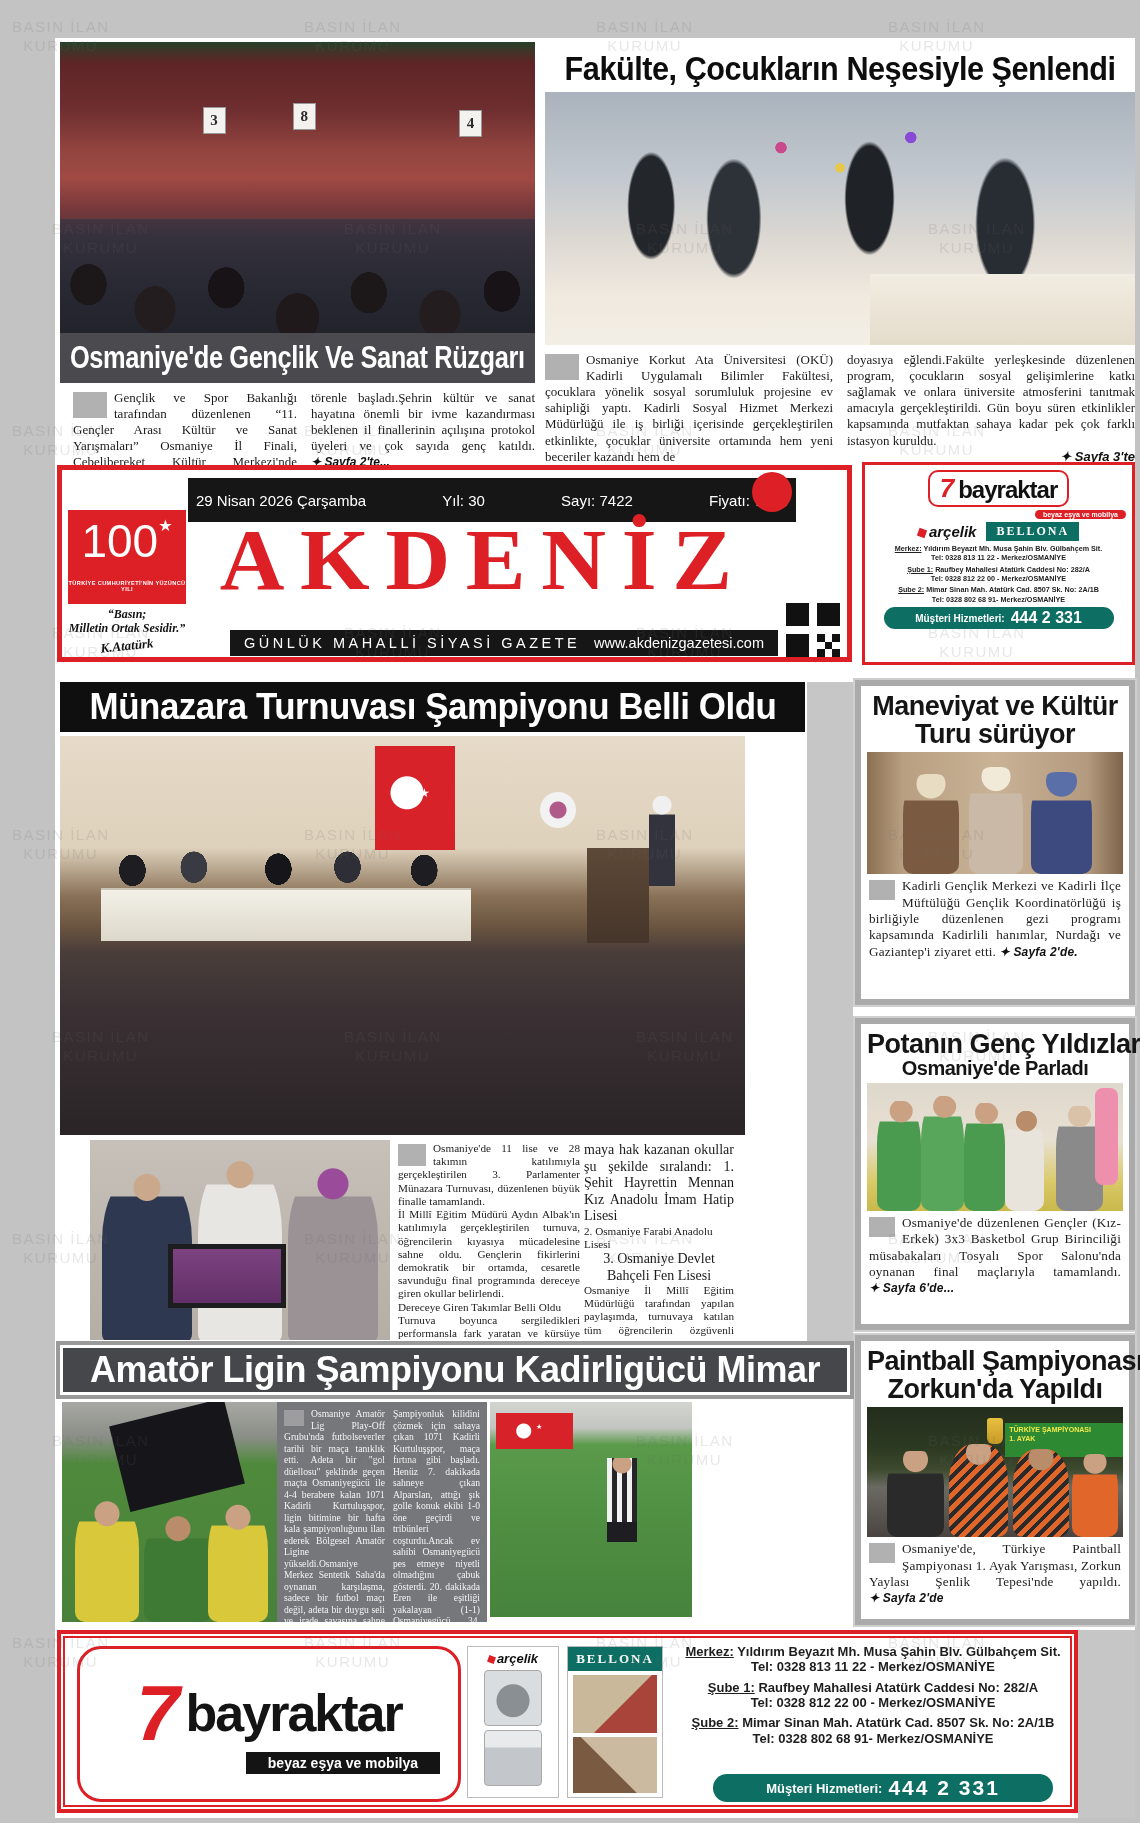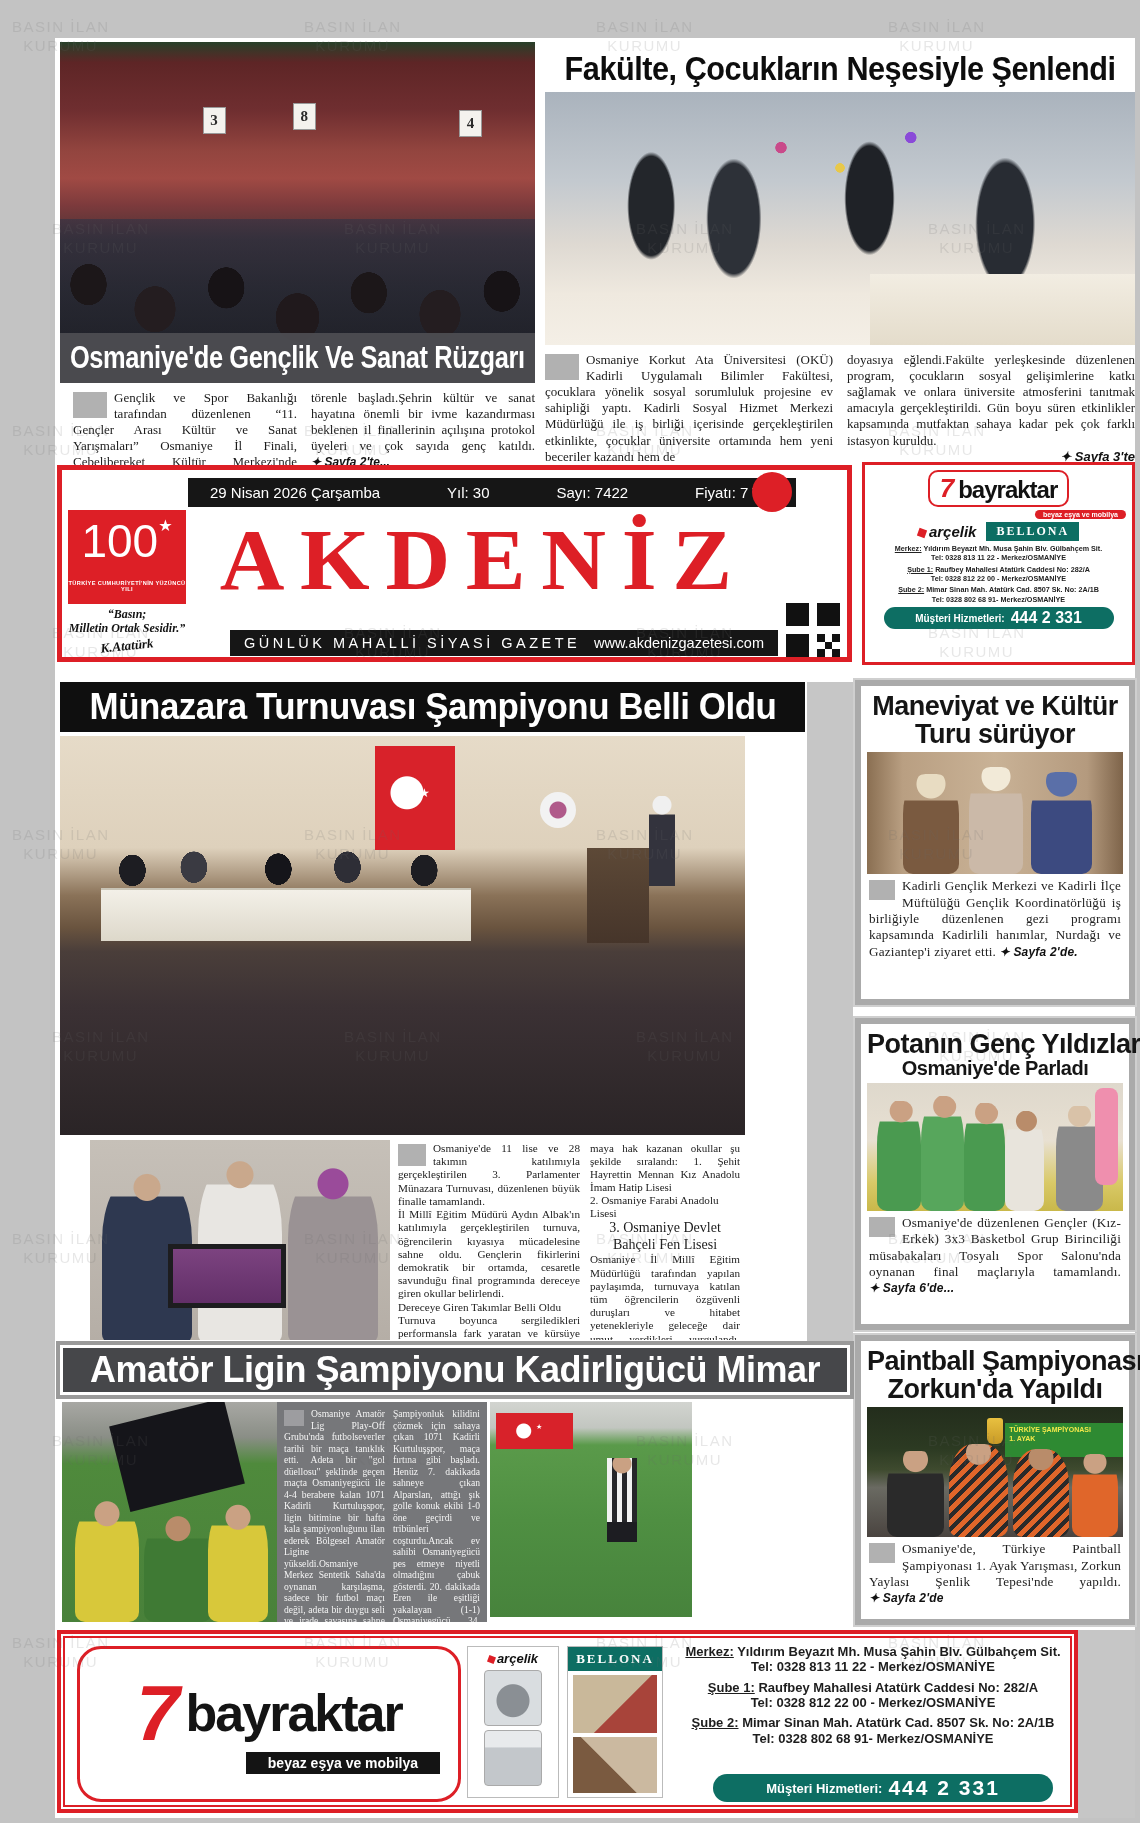--- a/index.html
+++ b/index.html
@@ -64,21 +64,21 @@
        radial-gradient(circle 5px at 50% 30%,#e8c84a 90%,transparent),
        linear-gradient(180deg,#aab3bd 0%,#c3c9cf 35%,#ded9d2 60%,#efe9df 80%,#f4efe6 100%)">
     <div class="abs" style="left:55%;top:72%;width:45%;height:28%;background:linear-gradient(180deg,#f2ede2,#e4dccb)"></div>
   </div>
   <div class="abs cols" style="left:490px;top:314px;width:590px;height:112px;gap:14px">
     <p class="btxt" style="width:288px;font-size:13px;line-height:1.24"><span class="drop"></span><span>Osmaniye Korkut Ata Üniversitesi (OKÜ) Kadirli Uygulamalı Bilimler Fakültesi, çocuklara yönelik sosyal sorumluluk projesine ev sahipliği yaptı.  Kadirli Sosyal Hizmet Merkezi Müdürlüğü ile iş birliği içerisinde gerçekleştirilen etkinlikte, çocuklar üniversite ortamında hem yeni beceriler kazandı hem de</span></p>
     <p class="btxt" style="width:288px;font-size:13px;line-height:1.24"><span>doyasıya eğlendi.Fakülte yerleşkesinde düzenlenen program, çocukların sosyal gelişimlerine katkı sağlamak ve onlara üniversite atmosferini tanıtmak amacıyla gerçekleştirildi. Gün boyu süren etkinlikler kapsamında mutfaktan sahaya kadar pek çok farklı istasyon kuruldu.</span><br><span class="cont" style="font-size:13px;float:right">✦ Sayfa 3'te</span></p>
   </div>
 
   <div class="abs" style="left:2px;top:427px;width:795px;height:197px;background:#fff;border:5px solid #dd1f26;box-sizing:border-box">
-    <div class="abs hbar" style="left:126px;top:8px;width:608px;height:29px;background:#161616;justify-content:space-between;padding:0 22px;box-sizing:border-box">
+    <div class="abs hbar" style="left:126px;top:8px;width:608px;height:44px;background:#161616;justify-content:space-between;padding:0 8px;box-sizing:border-box">
       <span style="color:#fff;font-size:15px">29 Nisan  2026 Çarşamba</span>
       <span style="color:#fff;font-size:15px">Yıl: 30</span>
       <span style="color:#fff;font-size:15px">Sayı: 7422</span>
       <span style="color:#fff;font-size:15px">Fiyatı: 7 TL.</span>
     </div>
     <div class="abs" style="left:690px;top:2px;width:40px;height:40px;border-radius:50%;background:#dd1f26"></div>
     <div class="abs" style="left:6px;top:40px;width:118px;height:94px;background:#dd1f26;color:#fff;text-align:center;box-sizing:border-box;padding-top:8px">
       <div style="font-size:46px;font-weight:normal;line-height:1"><span>100</span><span style="font-size:16px;vertical-align:top">★</span></div>
       <div style="font-size:5.6px;font-weight:bold;margin-top:16px;letter-spacing:.4px">TÜRKİYE CUMHURİYETİ'NİN YÜZÜNCÜ YILI</div>
     </div>
@@ -158,29 +158,29 @@
       radial-gradient(ellipse 36px 40px at 86% 34%,#171315 60%,transparent 61%),
       radial-gradient(ellipse 34px 38px at 97% 52%,#221a1d 60%,transparent 61%),
       linear-gradient(180deg,#4a3a3e 0%,#3a2b30 40%,#27202 3 100%)"></div>
   </div>
   <div class="photo" style="left:35px;top:1102px;width:300px;height:200px;background:linear-gradient(180deg,#c6c0b8 0%,#b5aea6 100%)">
     <div class="fg" style="left:4%;top:16%;width:30%;height:86%;background:radial-gradient(circle at 50% 9%,#c9a88c 0 13px,transparent 14px),linear-gradient(180deg,transparent 24px,#2e3850 25px)"></div>
     <div class="fg" style="left:36%;top:10%;width:28%;height:92%;background:radial-gradient(circle at 50% 8%,#c9a88c 0 13px,transparent 14px),linear-gradient(180deg,transparent 24px,#e8e6e2 25px)"></div>
     <div class="fg" style="left:66%;top:14%;width:30%;height:88%;background:radial-gradient(circle at 50% 9%,#9a4b9a 0 15px,transparent 16px),linear-gradient(180deg,transparent 28px,#9a9294 29px)"></div>
     <div class="abs" style="left:26%;top:52%;width:36%;height:27%;background:linear-gradient(#7c4380,#622f68);border:5px solid #1d1d1f"></div>
   </div>
-  <div class="abs cols" style="left:343px;top:1104px;width:342px;height:198px;gap:10px;overflow:hidden">
+  <div class="abs cols" style="left:343px;top:1104px;width:342px;height:198px;gap:4px;overflow:hidden">
     <div style="width:182px">
       <p class="btxt" style="font-size:11.2px;line-height:1.18"><span class="drop" style="width:28px;height:22px"></span><span>Osmaniye'de 11 lise ve 28 takımın katılımıyla gerçekleştirilen 3. Parlamenter Münazara Turnuvası, düzenlenen büyük finalle tamamlandı.</span></p>
       <p class="btxt" style="font-size:11.2px;line-height:1.18">İl Millî Eğitim Müdürü Aydın Albak'ın katılımıyla gerçekleştirilen turnuva, öğrencilerin kıyasıya mücadelesine sahne oldu. Gençlerin fikirlerini demokratik bir ortamda, cesaretle savunduğu final programında dereceye giren okullar belirlendi.</p>
       <p class="btxt" style="font-size:11.2px;line-height:1.18;font-weight:normal;text-align:left">Dereceye Giren Takımlar Belli Oldu</p>
       <p class="btxt" style="font-size:11.2px;line-height:1.18">Turnuva boyunca sergiledikleri performansla fark yaratan ve kürsüye çık-</p>
     </div>
     <div style="width:150px">
-      <p class="btxt" style="font-size:11px;line-height:1.18">maya hak kazanan okullar şu şekilde sıralandı: 1. Şehit Hayrettin Mennan Kız Anadolu İmam Hatip Lisesi</p>
+      <p class="btxt" style="font-size:14px;line-height:1.18">maya hak kazanan okullar şu şekilde sıralandı: 1. Şehit Hayrettin Mennan Kız Anadolu İmam Hatip Lisesi</p>
       <p class="btxt" style="font-size:11.2px;line-height:1.18;text-align:left">2. Osmaniye Farabi Anadolu Lisesi</p>
       <p class="btxt" style="font-size:14px;line-height:1.18;text-align:center">3. Osmaniye Devlet Bahçeli Fen Lisesi</p>
       <p class="btxt" style="font-size:11.2px;line-height:1.18">Osmaniye İl Millî Eğitim Müdürlüğü tarafından yapılan paylaşımda, turnuvaya katılan tüm öğrencilerin özgüvenli duruşları ve hitabet yetenekleriyle geleceğe dair umut verdikleri vurgulandı. Fikirlerini cesaretle savunan tüm öğrenciler tebrik edilerek, başarılarının devamı dilendi.</p>
 
     </div>
   </div>
 
   <div class="railbox" style="left:800px;top:642px;width:280px;height:325px;box-sizing:border-box;padding:6px 6px">
     <div class="railhead" style="font-size:27px">
       <div><span class="hl" style="--sx:.9;font-size:27px">Maneviyat ve Kültür</span></div>

